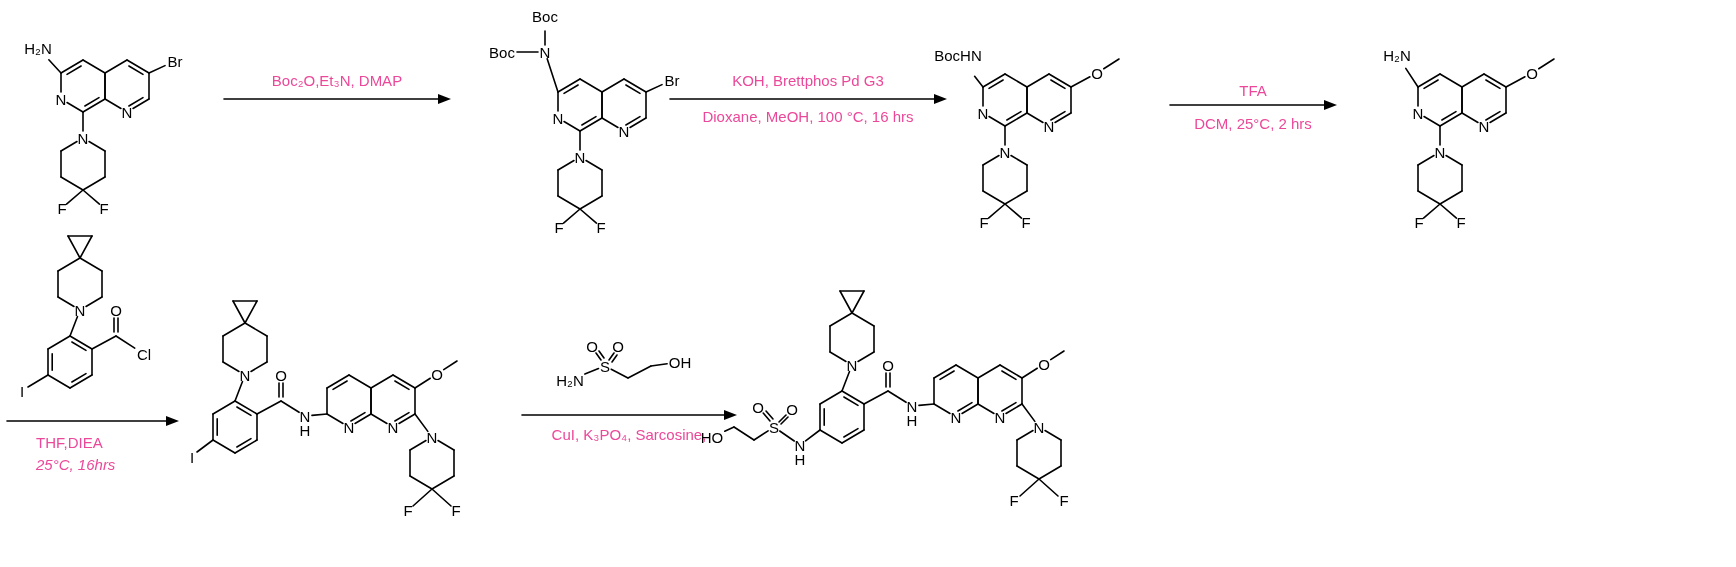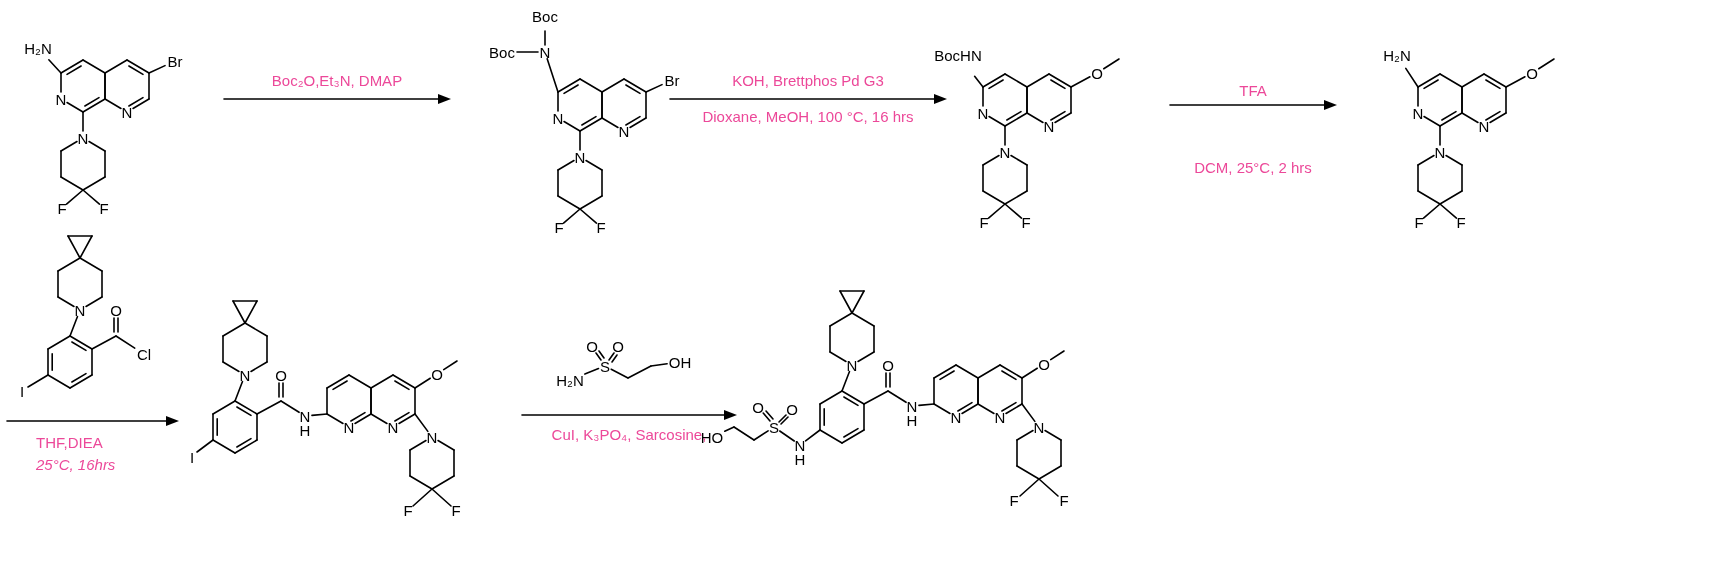--- a/index.html
+++ b/index.html
@@ -381,21 +381,21 @@
     <line x1="2" y1="7" x2="266" y2="7"></line>
     <polygon points="266,2 279,7 266,12"></polygon>
   </svg>
   <div class="rxn-text" style="left:655px;top:108px;width:306px;">Dioxane, MeOH, 100 °C, 16 hrs</div>
 
   <div class="rxn-text" style="left:1168px;top:82px;width:170px;">TFA</div>
   <svg class="arrow" style="left:1168px;top:98px;width:170px;height:14px;" viewBox="0 0 170 14">
     <line x1="2" y1="7" x2="156" y2="7"></line>
     <polygon points="156,2 169,7 156,12"></polygon>
   </svg>
-  <div class="rxn-text" style="left:1143px;top:115px;width:220px;margin-top:44px;">DCM, 25°C, 2 hrs</div>
+  <div class="rxn-text" style="left:1143px;top:115px;width:220px;">DCM, 25°C, 2 hrs</div>
 
   <svg class="arrow" style="left:5px;top:414px;width:175px;height:14px;" viewBox="0 0 175 14">
     <line x1="2" y1="7" x2="161" y2="7"></line>
     <polygon points="161,2 174,7 161,12"></polygon>
   </svg>
   <div class="rxn-text left" style="left:36px;top:434px;">THF,DIEA</div>
   <div class="rxn-text left" style="left:36px;top:456px;font-style:italic;">25°C, 16hrs</div>
 
   <svg class="arrow" style="left:520px;top:408px;width:218px;height:14px;" viewBox="0 0 218 14">
     <line x1="2" y1="7" x2="204" y2="7"></line>

